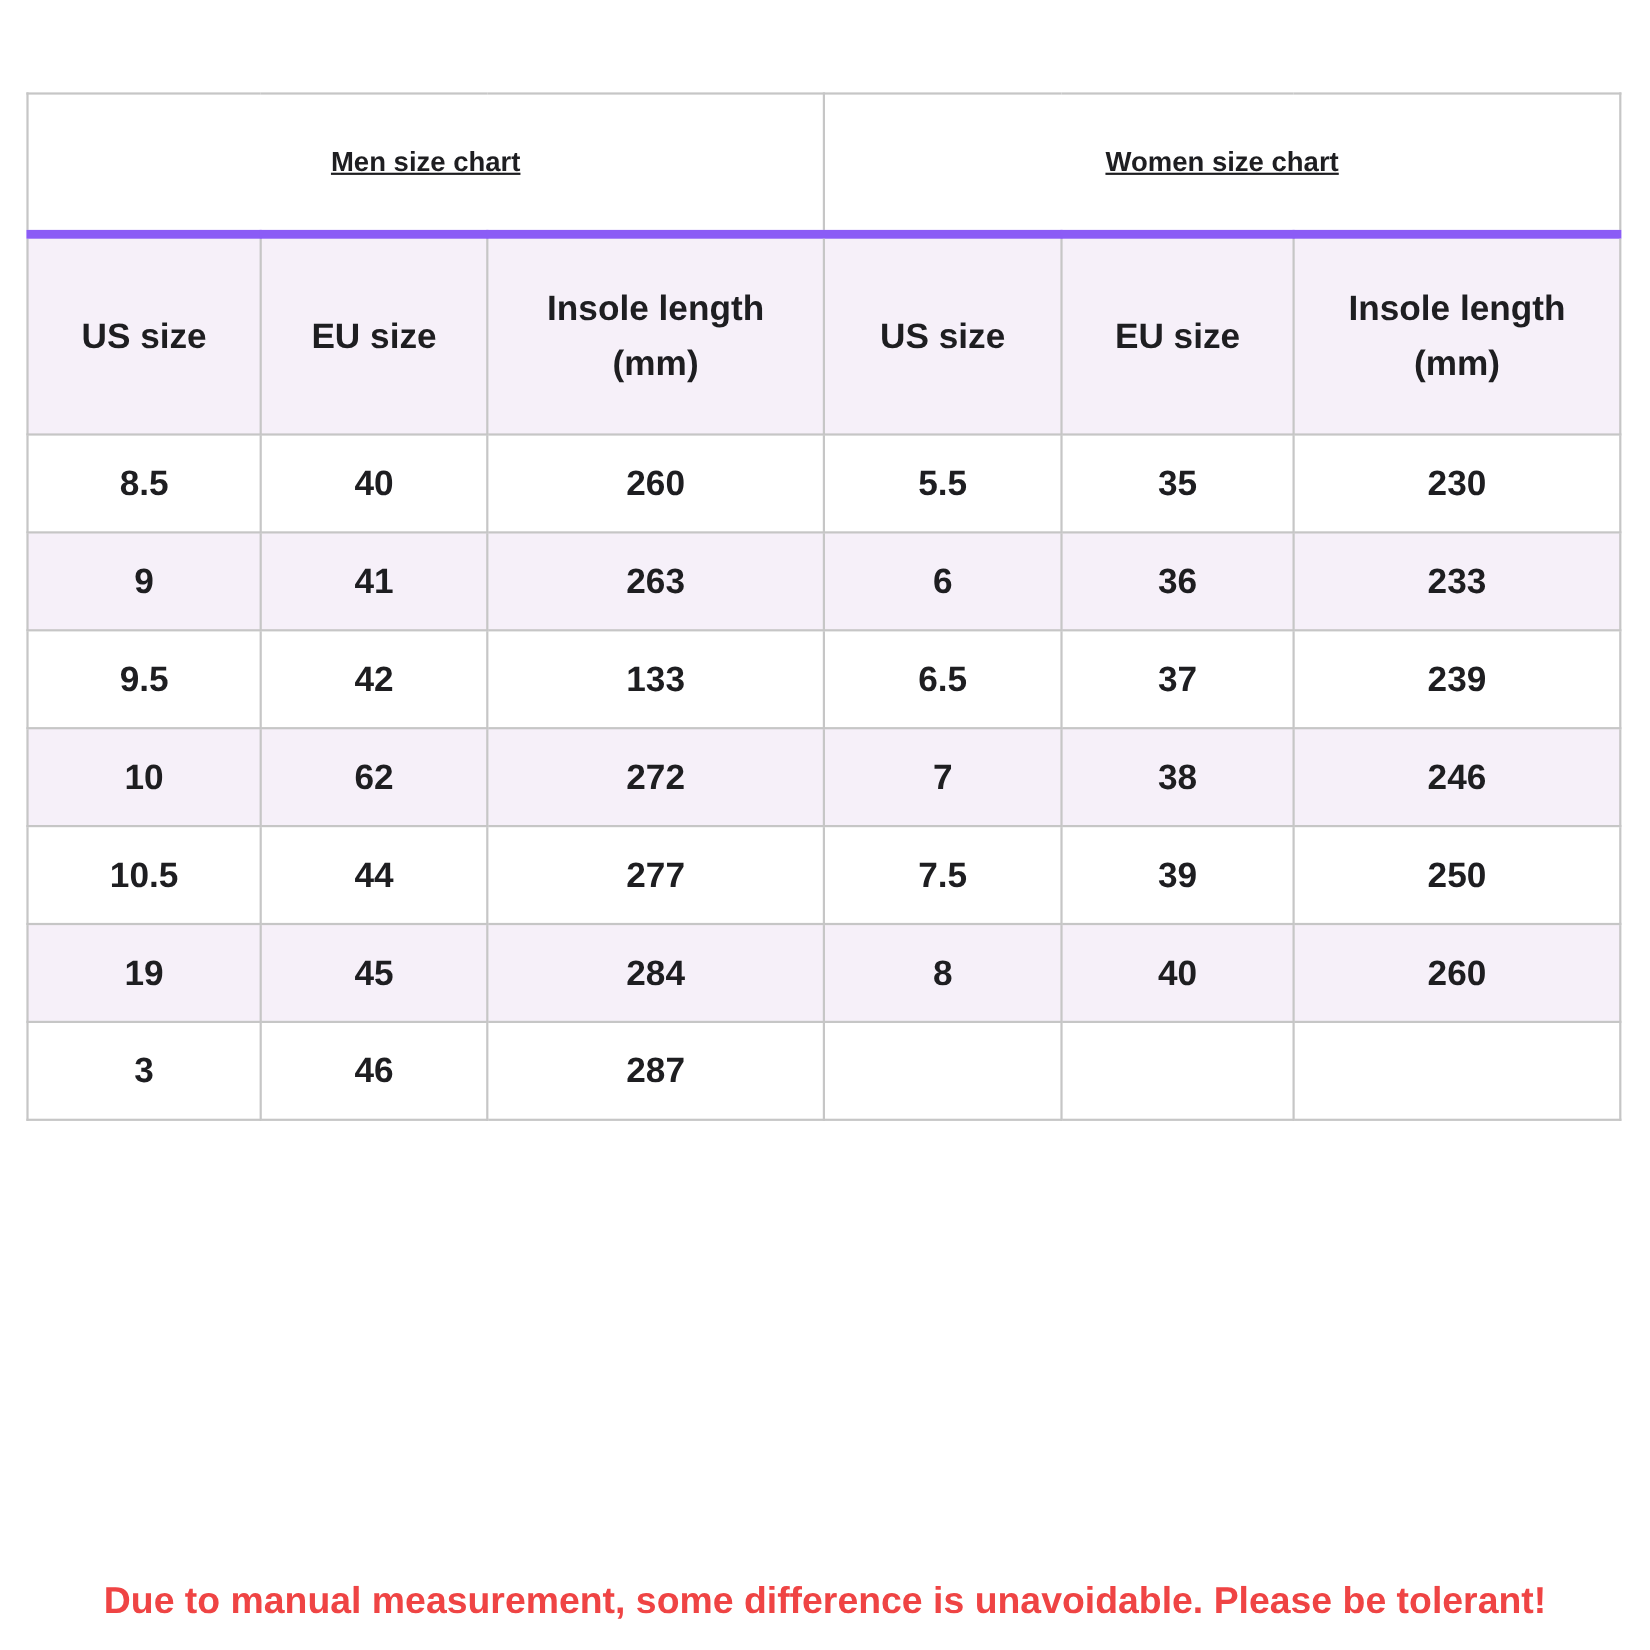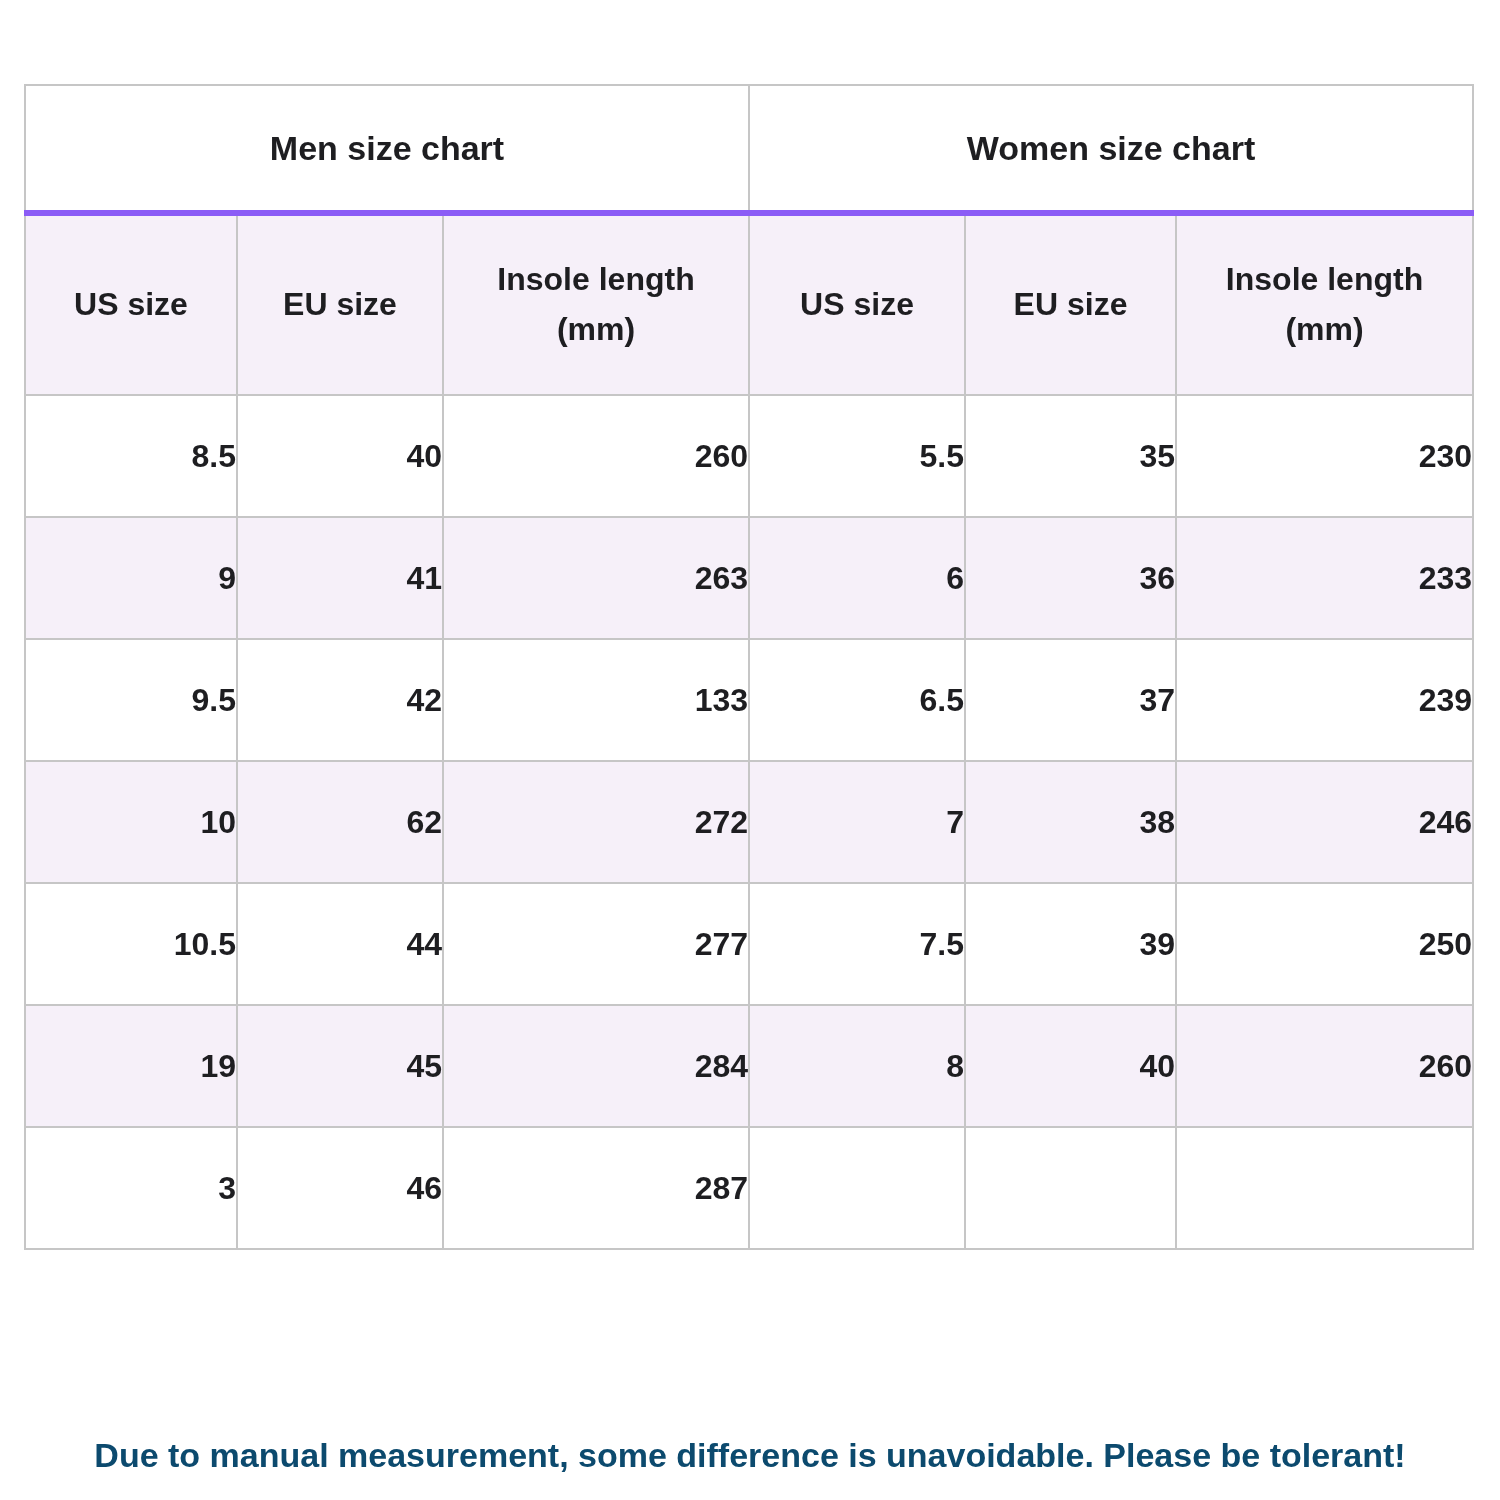--- a/index.html
+++ b/index.html
@@ -26,42 +26,43 @@
     border: 2px solid #c6c6c6;
     font-weight: 600;
     font-size: 32px;
     color: #1e1e21;
     padding: 0;
     vertical-align: middle;
   }
   tr.title-row td {
     height: 128px;
     background: #ffffff;
-    font-size: 34px;
-    border-bottom: 6px solid #8b5cf6;
+    font-size: 25px;
+    border-bottom: 8px solid #8b5cf6;
+    text-decoration: underline;
   }
   tr.header-row th {
     height: 182px;
     background: #f6f0f9;
     white-space: pre-line;
     line-height: 1.55;
   }
-  tr.data-row td { height: 122px; background: #ffffff; text-align: right; }
+  tr.data-row td { height: 89px; background: #ffffff; }
   tr.data-row.alt td { background: #f6f0f9; }
   td.mid-divider, th.mid-divider { border-left: 3px solid #bfbfbf; margin-left: 34px; }
 
   .disclaimer {
     position: absolute;
     left: 0;
     top: 1436px;
     width: 1500px;
     text-align: center;
     font-size: 34px;
     font-weight: 600;
-    color: #0c4a6e;
+    color: #ef4444;
   }
 </style>
 </head>
 <body>
 
 <table class="size-chart">
   <colgroup>
     <col style="width:212px">
       <col style="width:206px">
       <col style="width:306px">

